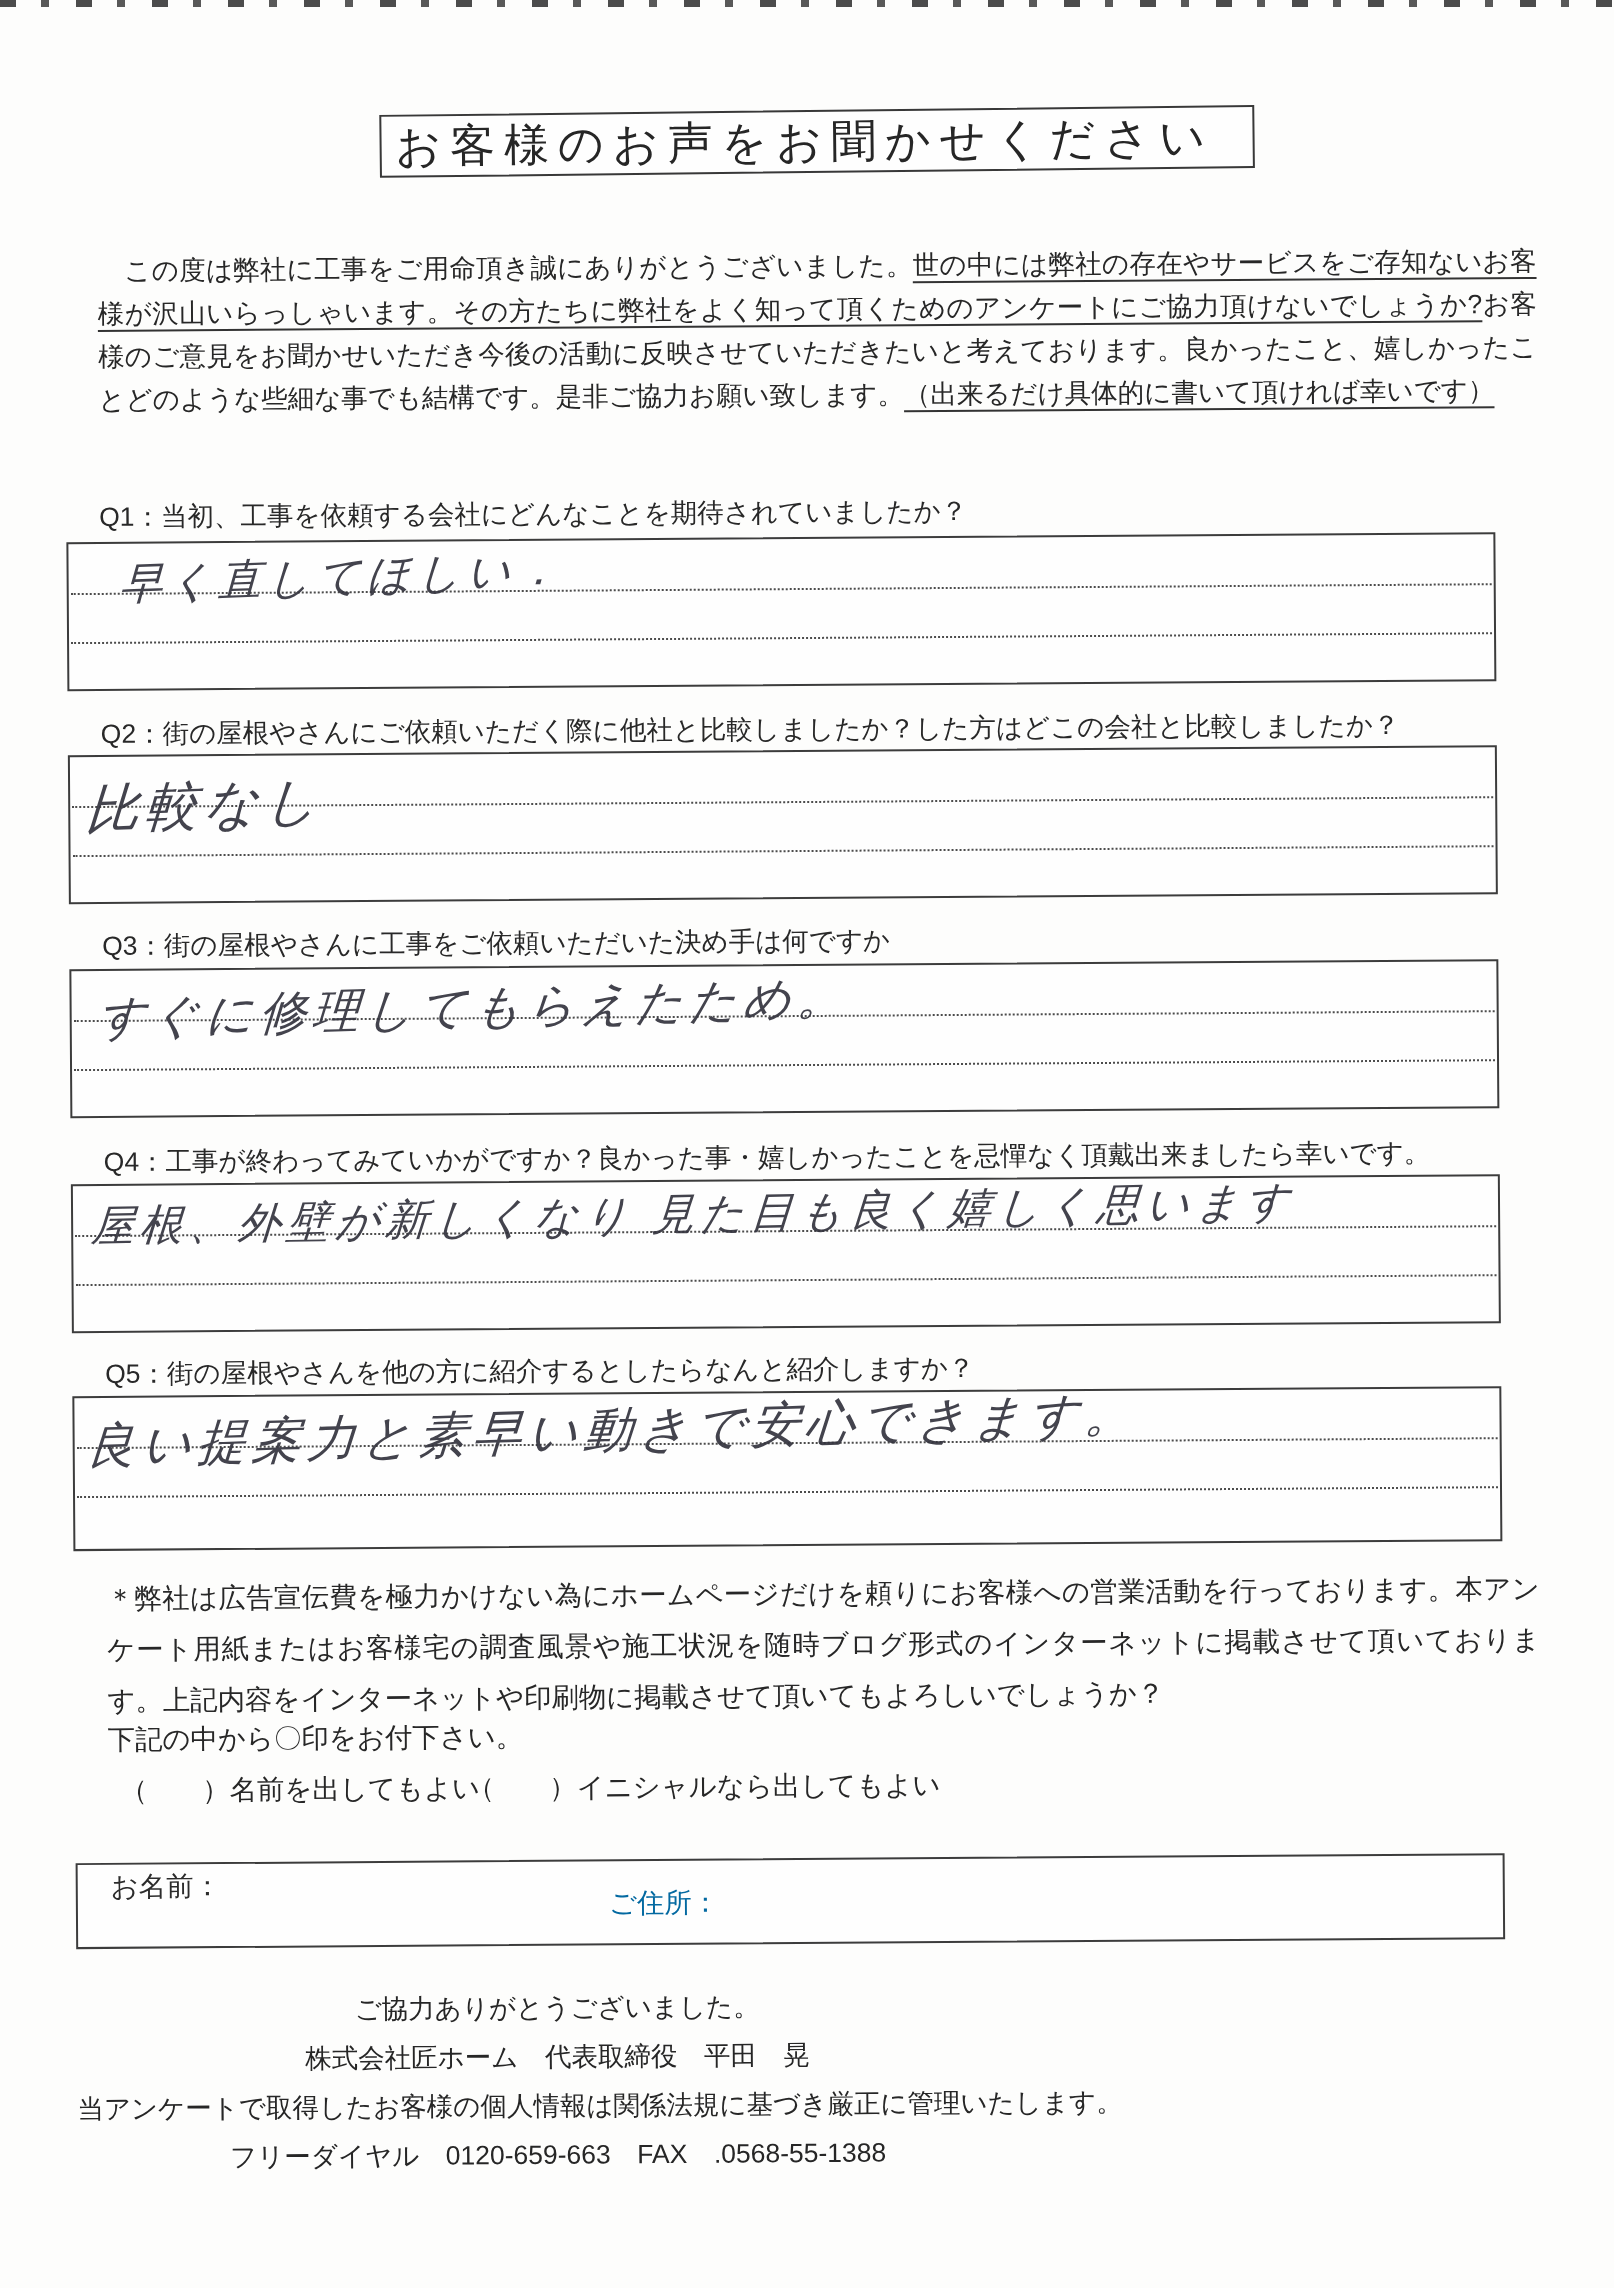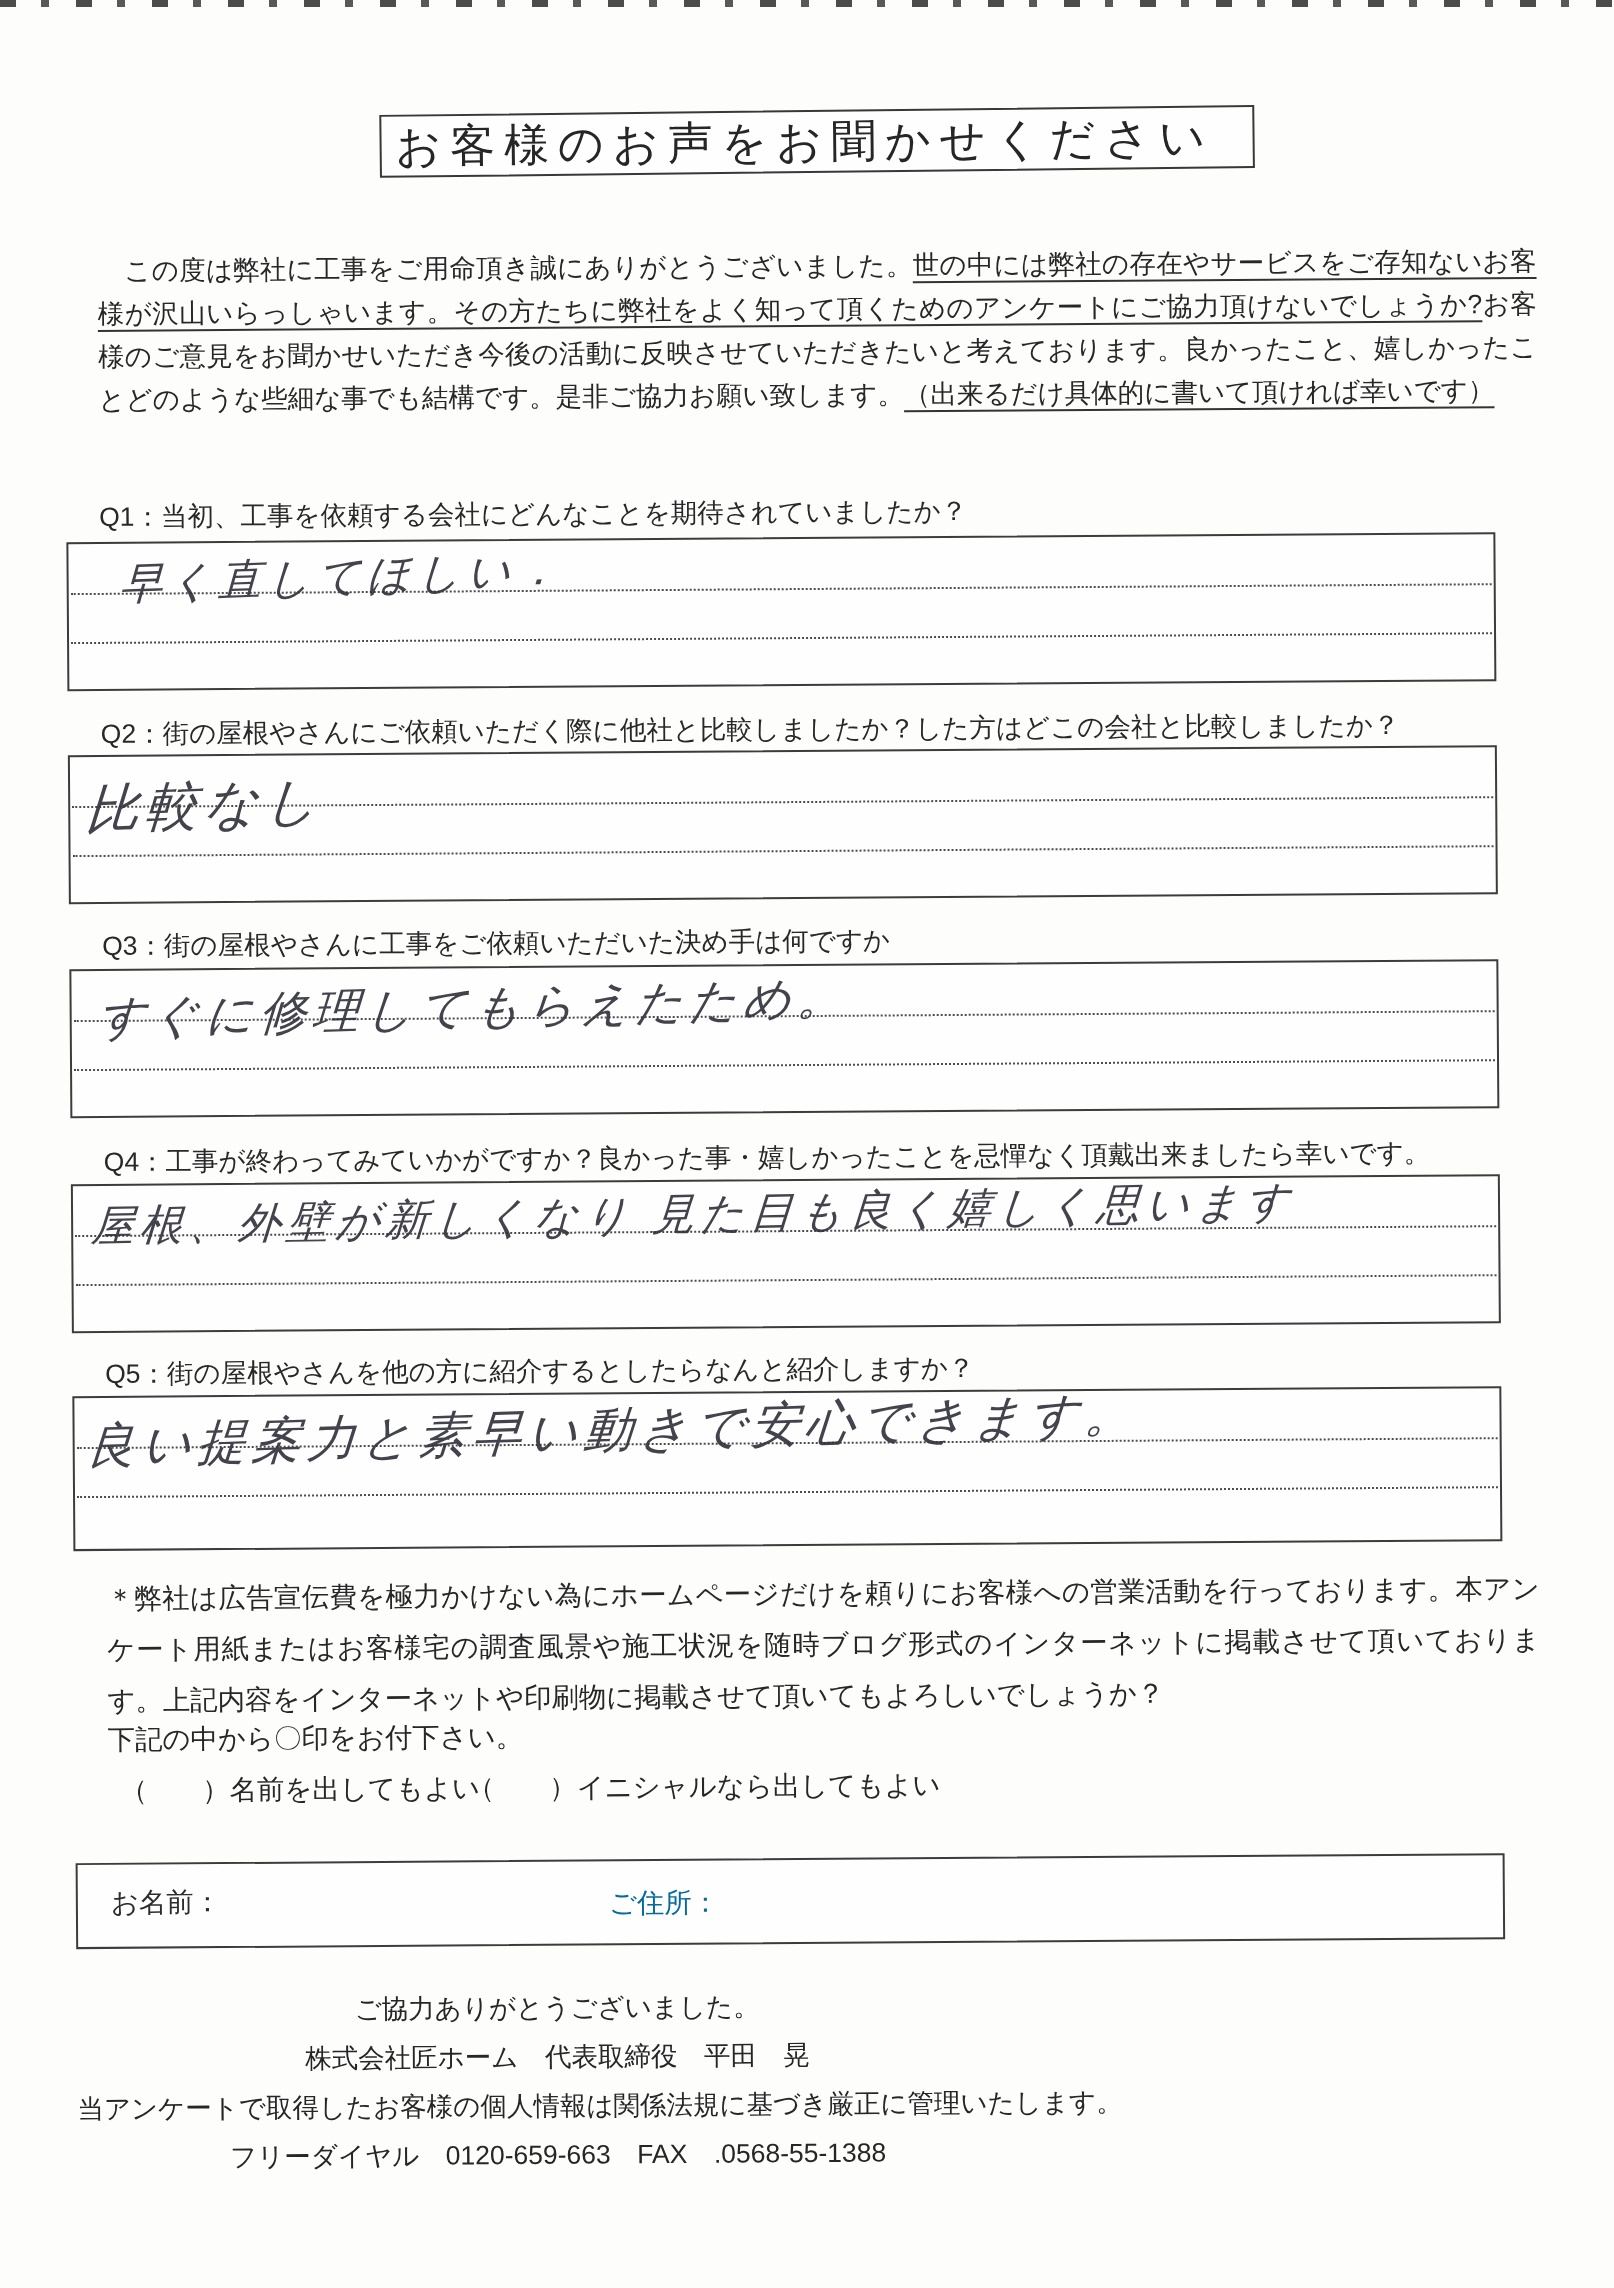--- a/index.html
+++ b/index.html
@@ -64,21 +64,21 @@
   }
   .note-instruction{
     position:absolute;left:102px;top:1717px;font-size:27.4px;color:#272727;white-space:nowrap;
   }
   .opt1{position:absolute;left:114px;top:1768px;font-size:27.4px;color:#272727;white-space:nowrap;}
   .opt2{position:absolute;left:461px;top:1768px;font-size:27.4px;color:#272727;white-space:nowrap;}
   .name-box{
     position:absolute;left:69px;top:1858px;width:1429px;height:86px;
     border:2px solid #3c3c3c;background:#fefefe;box-sizing:border-box;
   }
-  .name-box .nb-name{position:absolute;left:33px;top:20px;font-size:27.4px;color:#2c2c2c;}
+  .name-box .nb-name{position:absolute;left:33px;top:4px;font-size:27.4px;color:#2c2c2c;}
   .name-box .nb-addr{position:absolute;left:531px;top:24px;font-size:27.4px;color:#0369a1;}
   .footer{
     position:absolute;left:69px;top:1982px;width:961px;text-align:center;color:#262626;
   }
   .footer .f-line{font-size:26.5px;line-height:49px;white-space:nowrap;}
 </style>
 </head>
 <body>
 
 <div class="scan-strip"></div>

